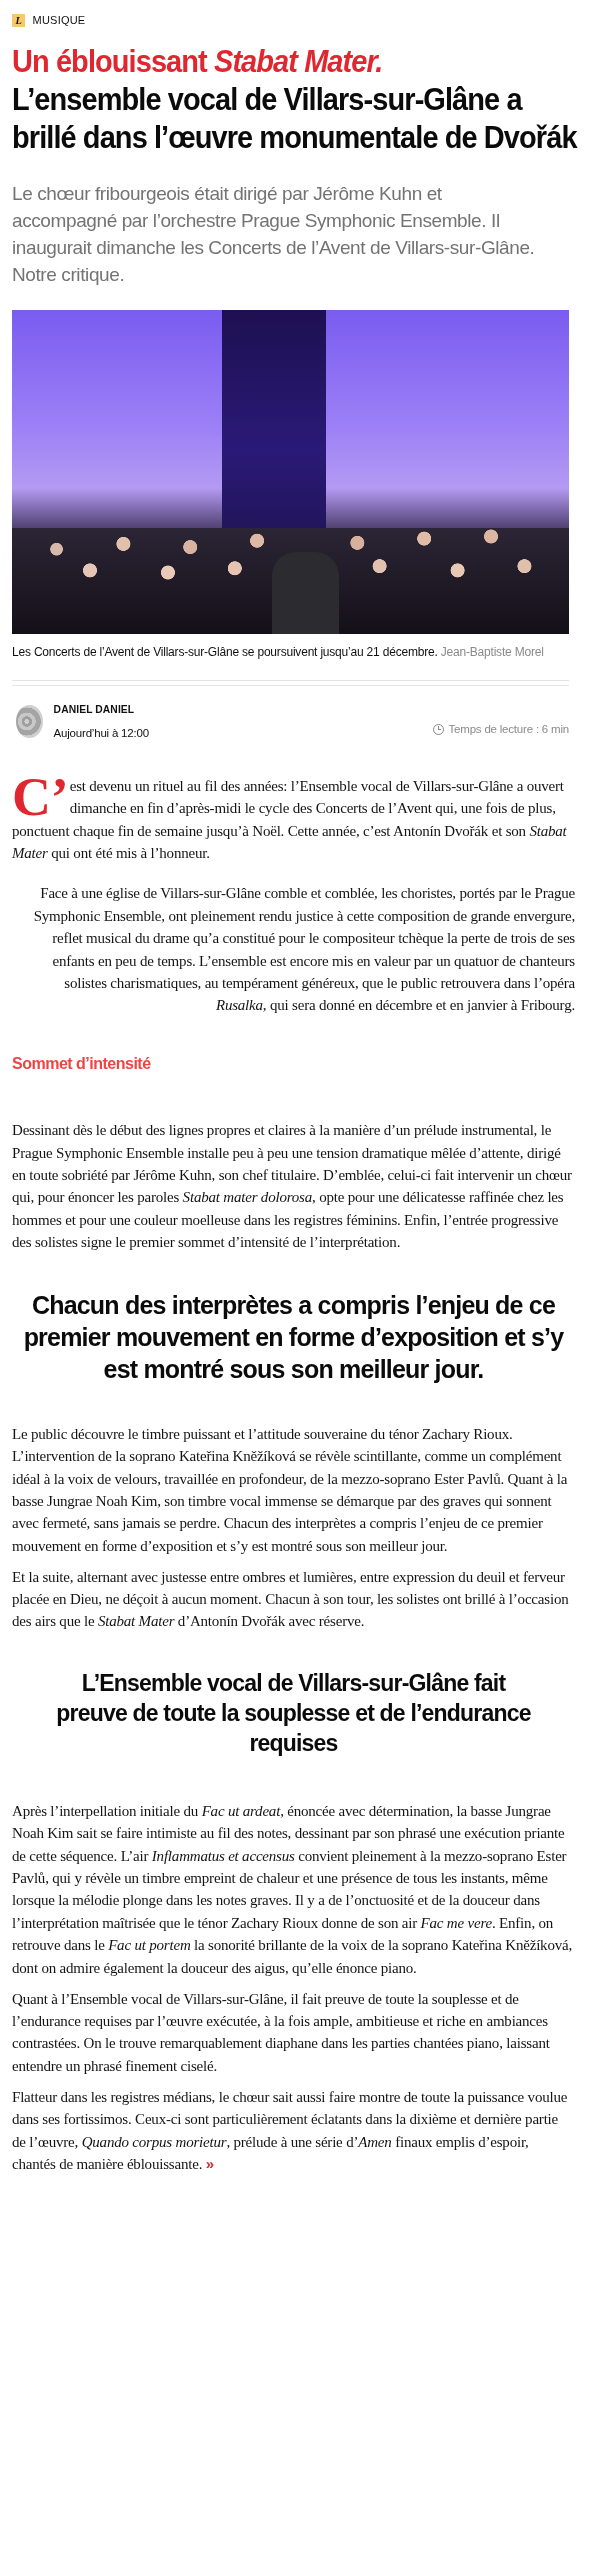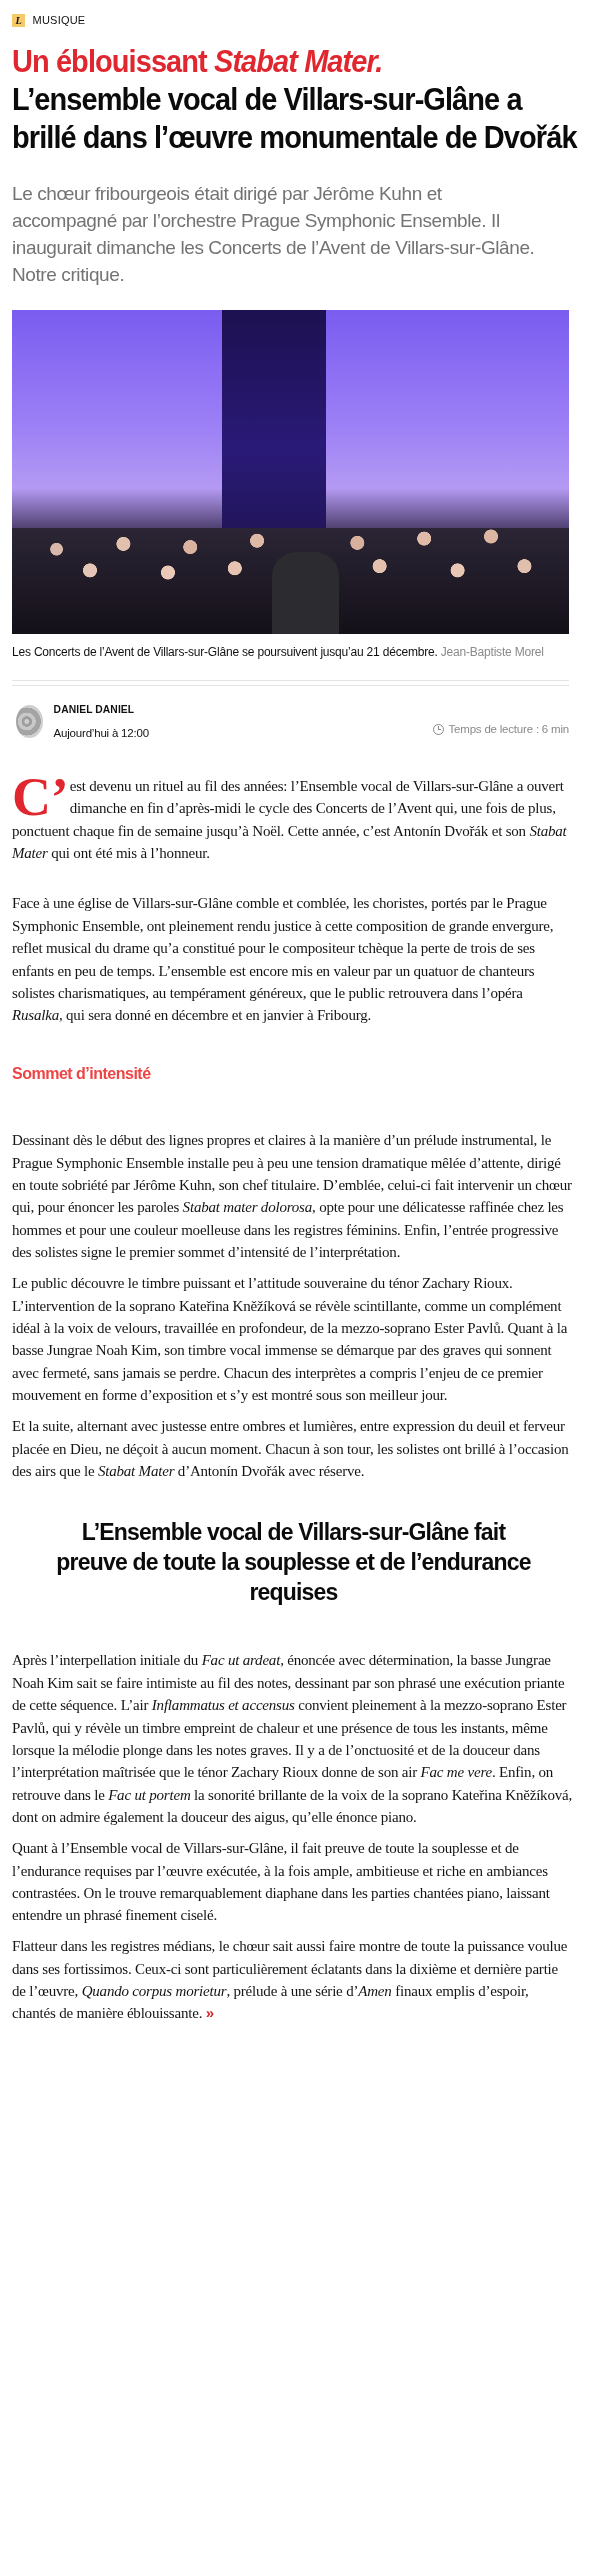--- a/index.html
+++ b/index.html
@@ -124,21 +124,21 @@
     letter-spacing: -0.2px;
     width: 563px;
   }
   .body-text p { margin-bottom: 8.5px; }
   .p-first { margin-top: 36px; }
   .dropcap {
     float: left; font-family: "Liberation Serif", serif; font-weight: bold;
     color: #e0272f; font-size: 54px; line-height: 42px; margin-right: 9.7px; margin-top: 1.2px;
     width: 48px;
   }
-  .gap-lg { margin-top: 28px; }
+  .gap-lg { margin-top: 18px; text-align: right; }
 
   .subhead {
     font-family: "Liberation Sans", sans-serif; font-weight: bold;
     font-size: 16px; letter-spacing: -0.5px; color: #ef4444;
     margin-top: 36px; margin-bottom: 44px;
   }
 
   .pullquote {
     font-family: "Liberation Sans", sans-serif; font-weight: bold;
     font-size: 25px; line-height: 32px; letter-spacing: -0.8px;
@@ -201,20 +201,21 @@
     <p class="gap-lg">
       <span>Face à une église de Villars-sur-Glâne comble et comblée, les choristes, portés par le Prague Symphonic Ensemble, ont pleinement rendu justice à cette composition de grande envergure, reflet musical du drame qu’a constitué pour le compositeur tchèque la perte de trois de ses enfants en peu de temps. L’ensemble est encore mis en valeur par un quatuor de chanteurs solistes charismatiques, au tempérament généreux, que le public retrouvera dans l’opéra </span><em>Rusalka</em><span>, qui sera donné en décembre et en janvier à Fribourg.</span>
     </p>
 
     <h2 class="subhead">Sommet d’intensité</h2>
 
     <p>
       <span>Dessinant dès le début des lignes propres et claires à la manière d’un prélude instrumental, le Prague Symphonic Ensemble installe peu à peu une tension dramatique mêlée d’attente, dirigé en toute sobriété par Jérôme Kuhn, son chef titulaire. D’emblée, celui-ci fait intervenir un chœur qui, pour énoncer les paroles </span><em>Stabat mater dolorosa</em><span>, opte pour une délicatesse raffinée chez les hommes et pour une couleur moelleuse dans les registres féminins. Enfin, l’entrée progressive des solistes signe le premier sommet d’intensité de l’interprétation.</span>
     </p>
 
+    <blockquote class="pullquote">Chacun des interprètes a compris l’enjeu de ce premier mouvement en forme d’exposition et s’y est montré sous son meilleur jour.</blockquote>
 
     <p>Le public découvre le timbre puissant et l’attitude souveraine du ténor Zachary Rioux. L’intervention de la soprano Kateřina Kněžíková se révèle scintillante, comme un complément idéal à la voix de velours, travaillée en profondeur, de la mezzo-soprano Ester Pavlů. Quant à la basse Jungrae Noah Kim, son timbre vocal immense se démarque par des graves qui sonnent avec fermeté, sans jamais se perdre. Chacun des interprètes a compris l’enjeu de ce premier mouvement en forme d’exposition et s’y est montré sous son meilleur jour.</p>
 
     <p>
       <span>Et la suite, alternant avec justesse entre ombres et lumières, entre expression du deuil et ferveur placée en Dieu, ne déçoit à aucun moment. Chacun à son tour, les solistes ont brillé à l’occasion des airs que le </span><em>Stabat Mater</em><span> d’Antonín Dvořák avec réserve.</span>
     </p>
 
     <blockquote class="pullquote q2">L’Ensemble vocal de Villars-sur-Glâne fait preuve de toute la souplesse et de l’endurance requises</blockquote>
 
     <p>

